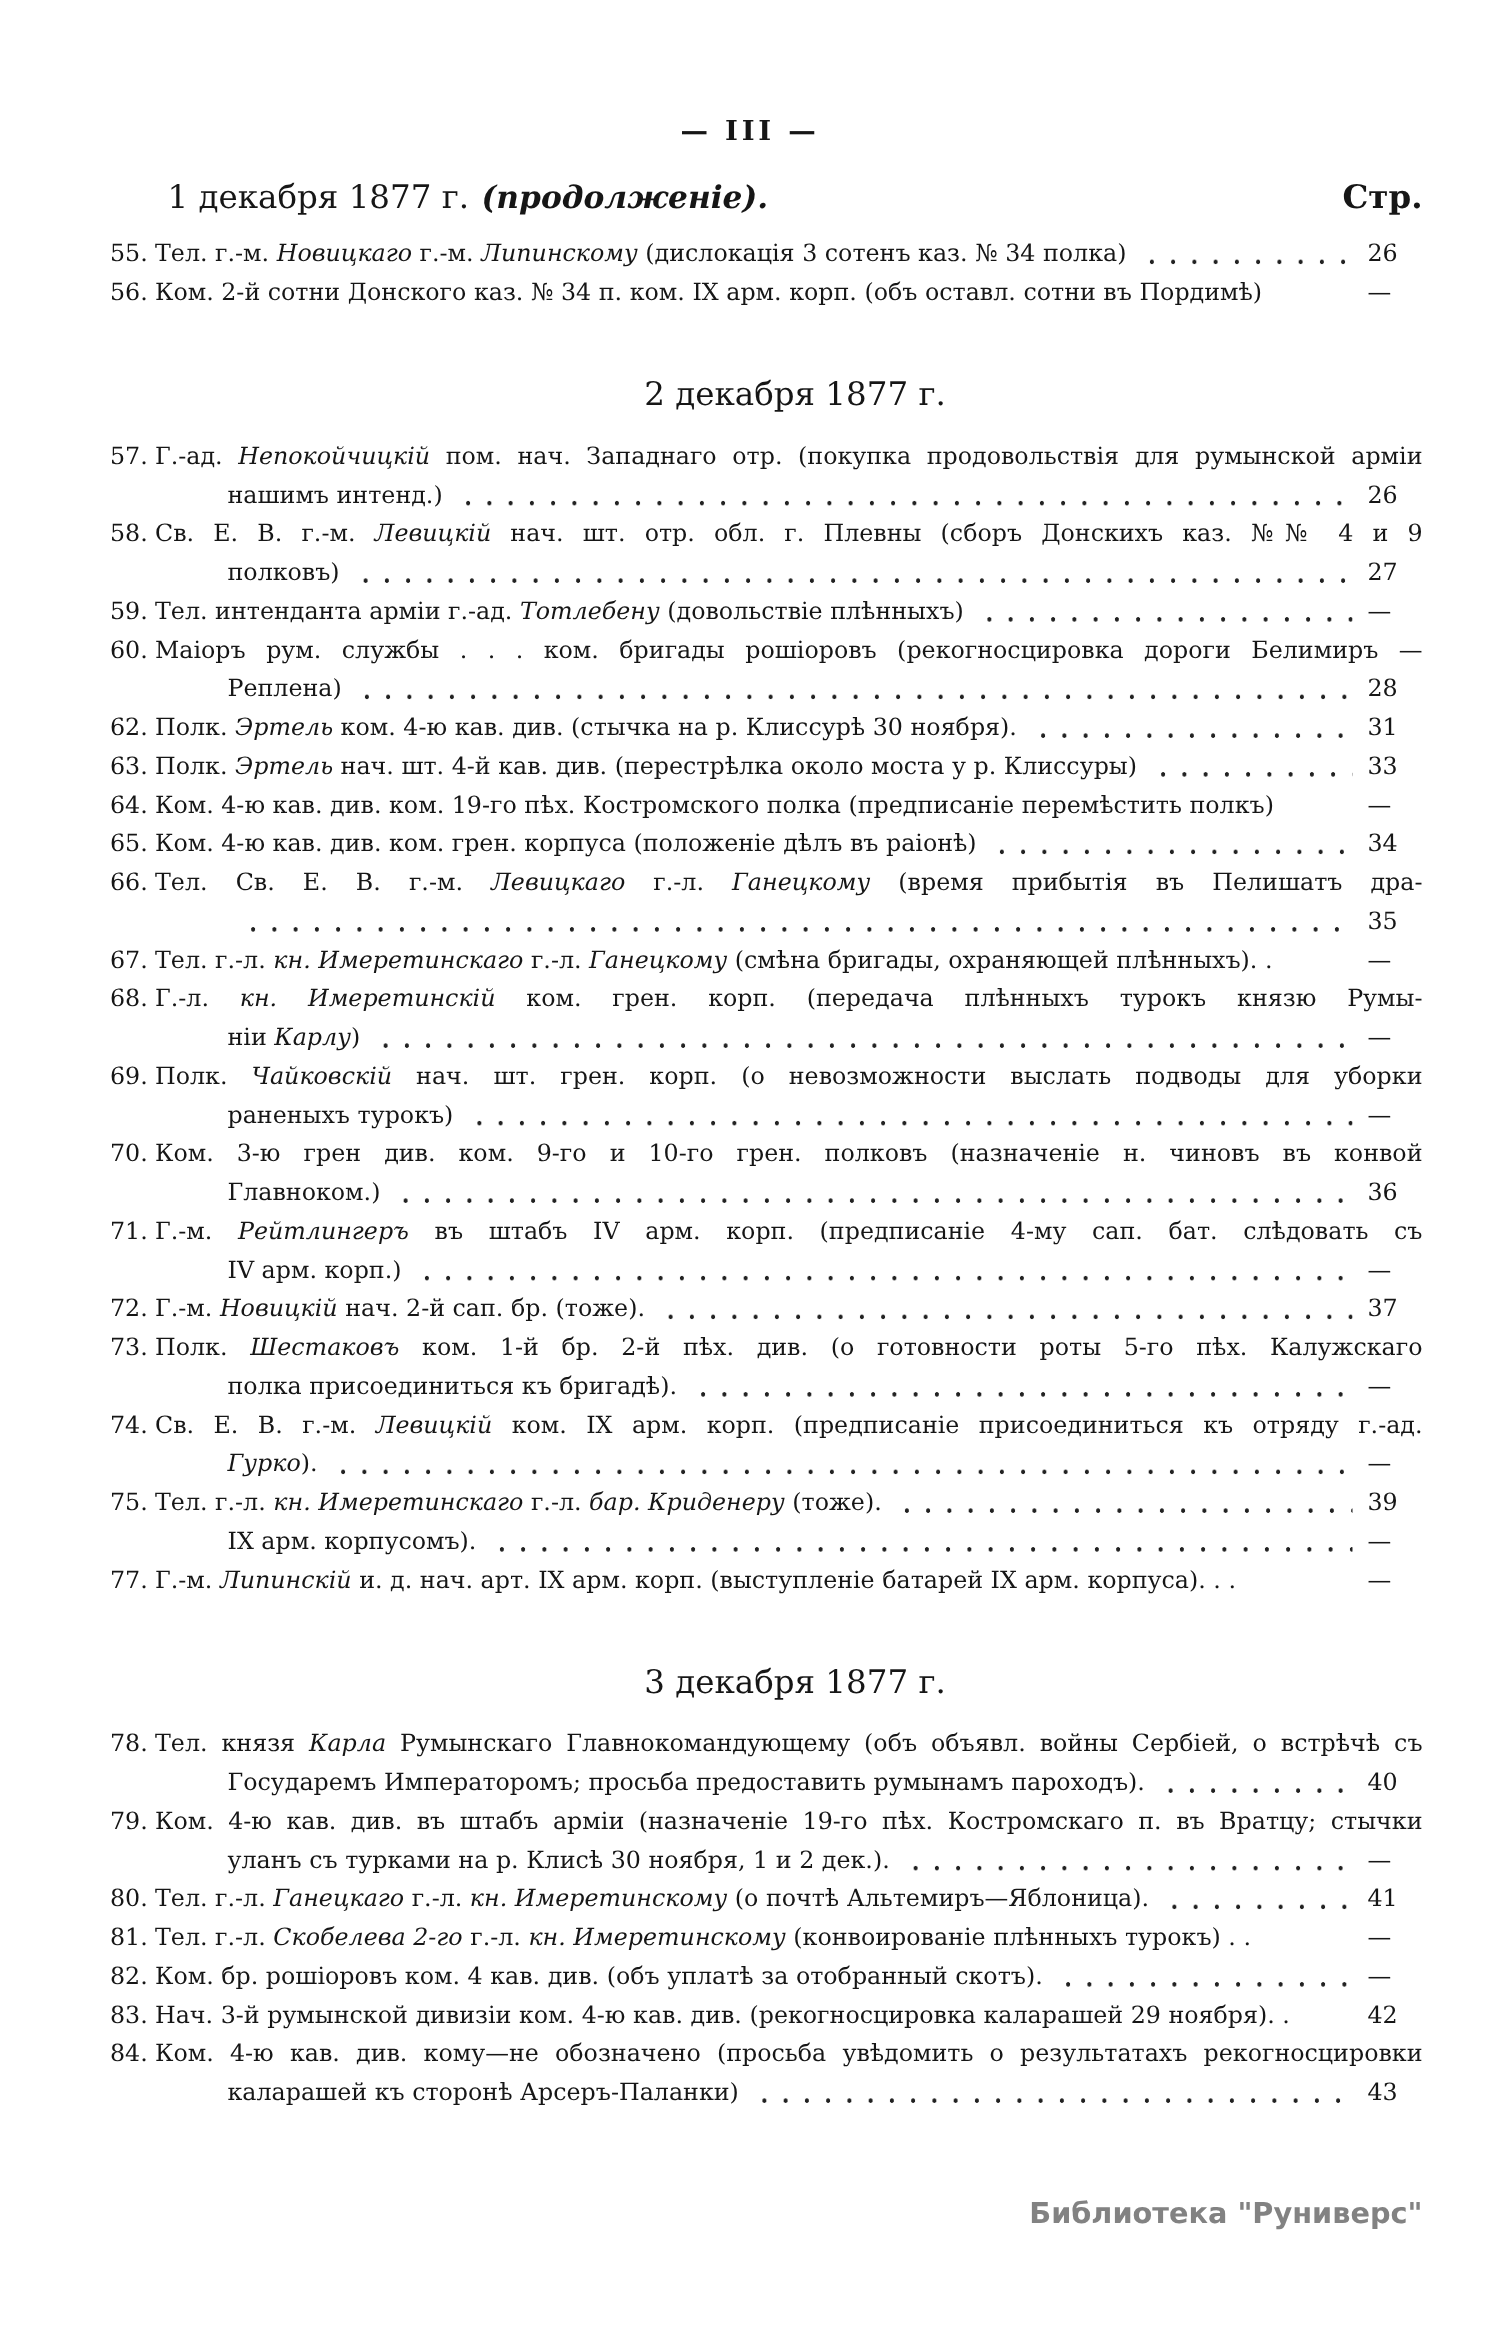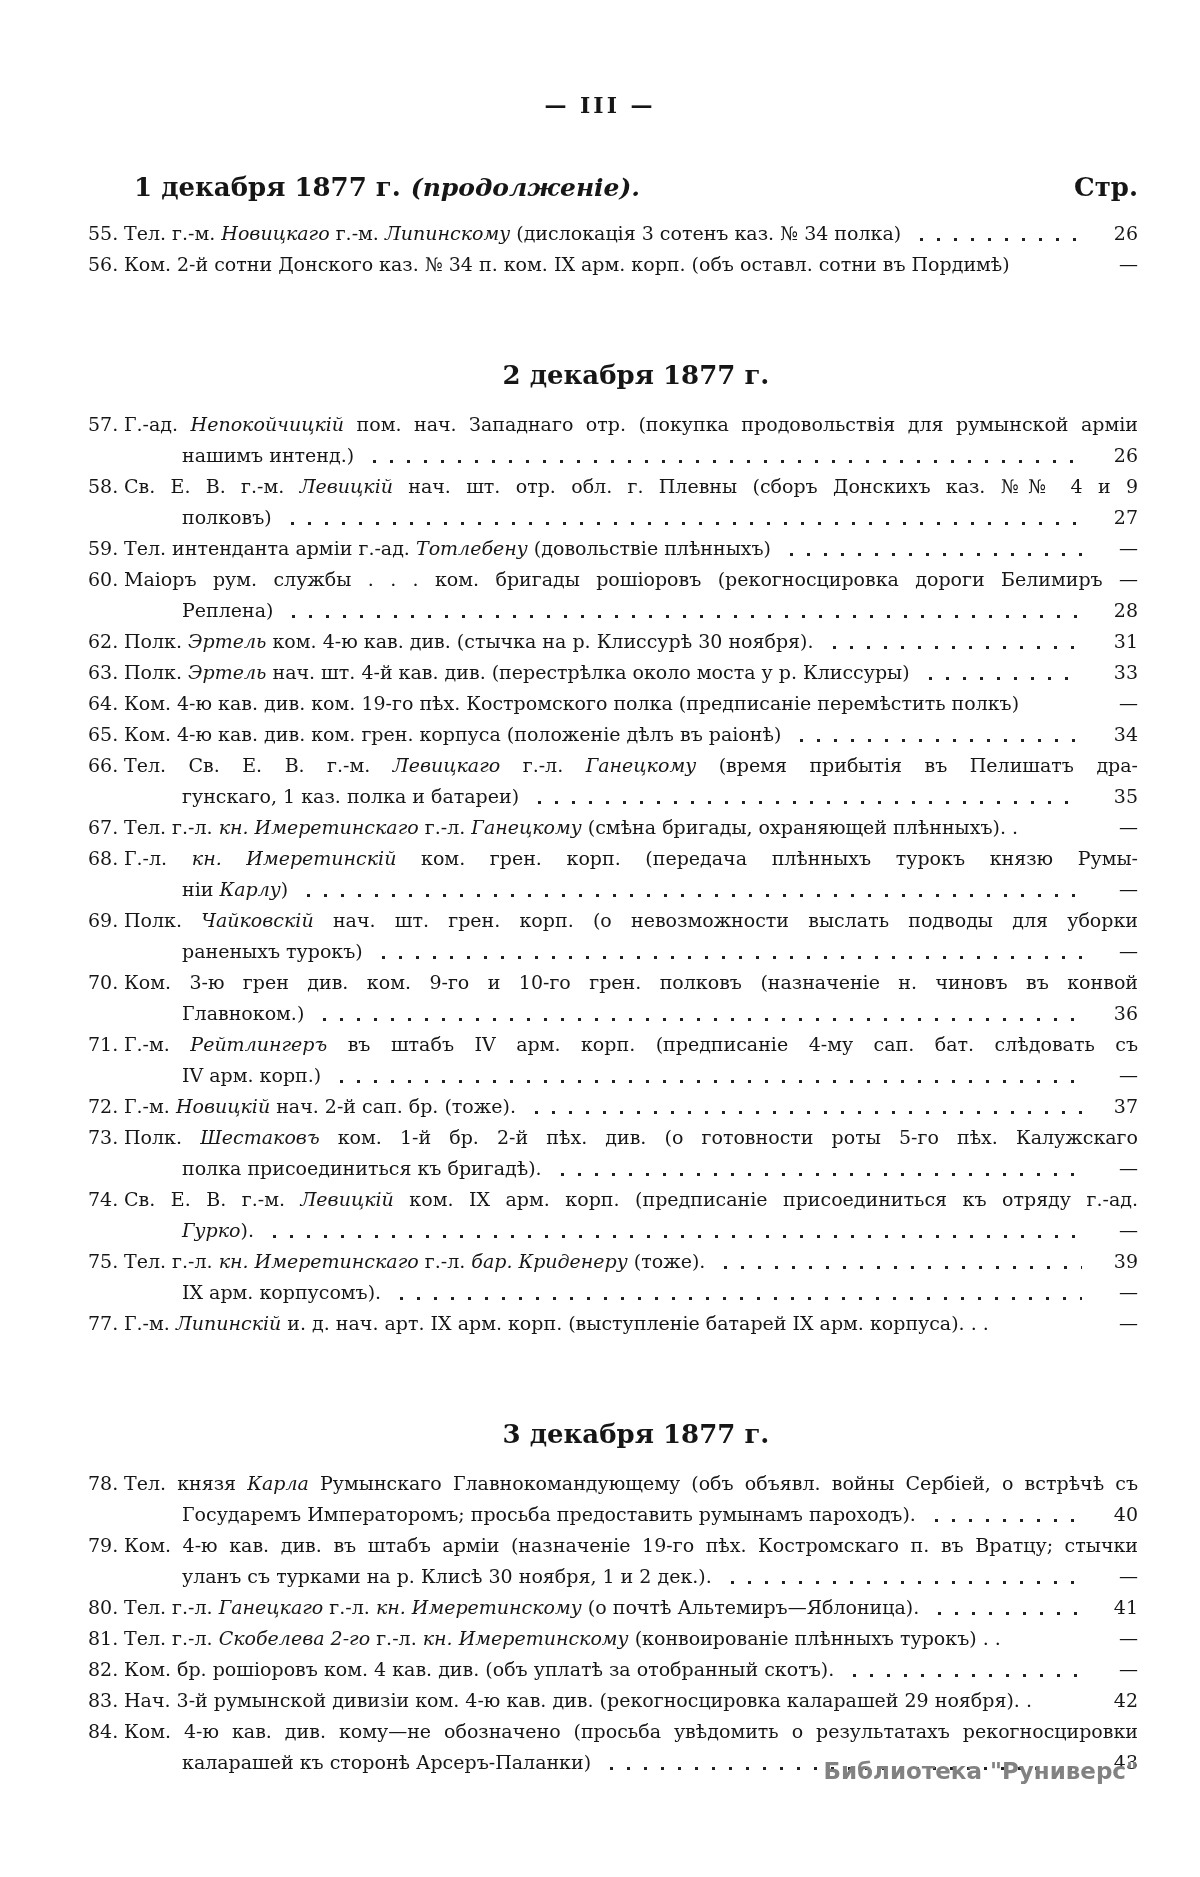--- a/index.html
+++ b/index.html
@@ -38,22 +38,21 @@
     margin: 0 0 10px 46px;
     line-height: 40px;
   }
   .heading-row.later {
     margin-top: 46px;
     margin-bottom: 14px;
     justify-content: center;
   }
   .h-title {
     font-size: 26px;
-    font-weight: 700;
-    margin-top: 29px;
+    font-weight: 400;
   }
   .h-suffix {
     font-size: 25px;
     font-weight: 700;
     font-style: italic;
     margin-left: 10px;
   }
   .h-col {
     margin-left: auto;
     font-size: 26px;
@@ -93,21 +92,20 @@
     background-repeat: repeat-x;
     background-position: left bottom;
   }
   .spacer {
     flex: 1;
     min-width: 14px;
   }
   .page-num {
     flex: none;
     width: 44px;
-    text-align: right;
   }
   .watermark {
     position: absolute;
     right: 62px;
     bottom: 34px;
     font-family: "DejaVu Sans", "Liberation Sans", sans-serif;
     font-weight: 700;
     font-size: 23px;
     color: #828282;
   }
@@ -154,21 +152,21 @@
         <div class="line"><span class="num">63.</span><span class="text"><span>Полк. </span><span class="it">Эртель</span><span> нач. шт. 4-й кав. див. (перестрѣлка около моста у р. Клиссуры)</span></span><span class="leader"></span><span class="page-num">33</span></div>
       </div>
       <div class="entry">
         <div class="line"><span class="num">64.</span><span class="text"><span>Ком. 4-ю кав. див. ком. 19-го пѣх. Костромского полка (предписаніе перемѣстить полкъ)</span></span><span class="spacer"></span><span class="page-num">—</span></div>
       </div>
       <div class="entry">
         <div class="line"><span class="num">65.</span><span class="text"><span>Ком. 4-ю кав. див. ком. грен. корпуса (положеніе дѣлъ въ раіонѣ)</span></span><span class="leader"></span><span class="page-num">34</span></div>
       </div>
       <div class="entry">
         <div class="line fill"><span class="num">66.</span><span class="text"><span>Тел. Св. Е. В. г.-м. </span><span class="it">Левицкаго</span><span> г.-л. </span><span class="it">Ганецкому</span><span> (время прибытія въ Пелишатъ дра-</span></span></div>
-        <div class="line"><span class="num"></span><span class="indent"></span><span class="text"><span>гунскаго, 1 каз. полка и батареи)</span></span><span class="leader"></span><span class="page-num">35</span></div>
+        <div class="line"><span class="num"></span><span class="indent"></span><span class="leader"></span><span class="page-num">35</span></div>
       </div>
       <div class="entry">
         <div class="line"><span class="num">67.</span><span class="text"><span>Тел. г.-л. </span><span class="it">кн. Имеретинскаго</span><span> г.-л. </span><span class="it">Ганецкому</span><span> (смѣна бригады, охраняющей плѣнныхъ). .</span></span><span class="spacer"></span><span class="page-num">—</span></div>
       </div>
       <div class="entry">
         <div class="line fill"><span class="num">68.</span><span class="text"><span>Г.-л. </span><span class="it">кн. Имеретинскій</span><span> ком. грен. корп. (передача плѣнныхъ турокъ князю Румы-</span></span></div>
         <div class="line"><span class="num"></span><span class="indent"></span><span class="text"><span>ніи </span><span class="it">Карлу</span><span>)</span></span><span class="leader"></span><span class="page-num">—</span></div>
       </div>
       <div class="entry">
         <div class="line fill"><span class="num">69.</span><span class="text"><span>Полк. </span><span class="it">Чайковскій</span><span> нач. шт. грен. корп. (о невозможности выслать подводы для уборки</span></span></div>

